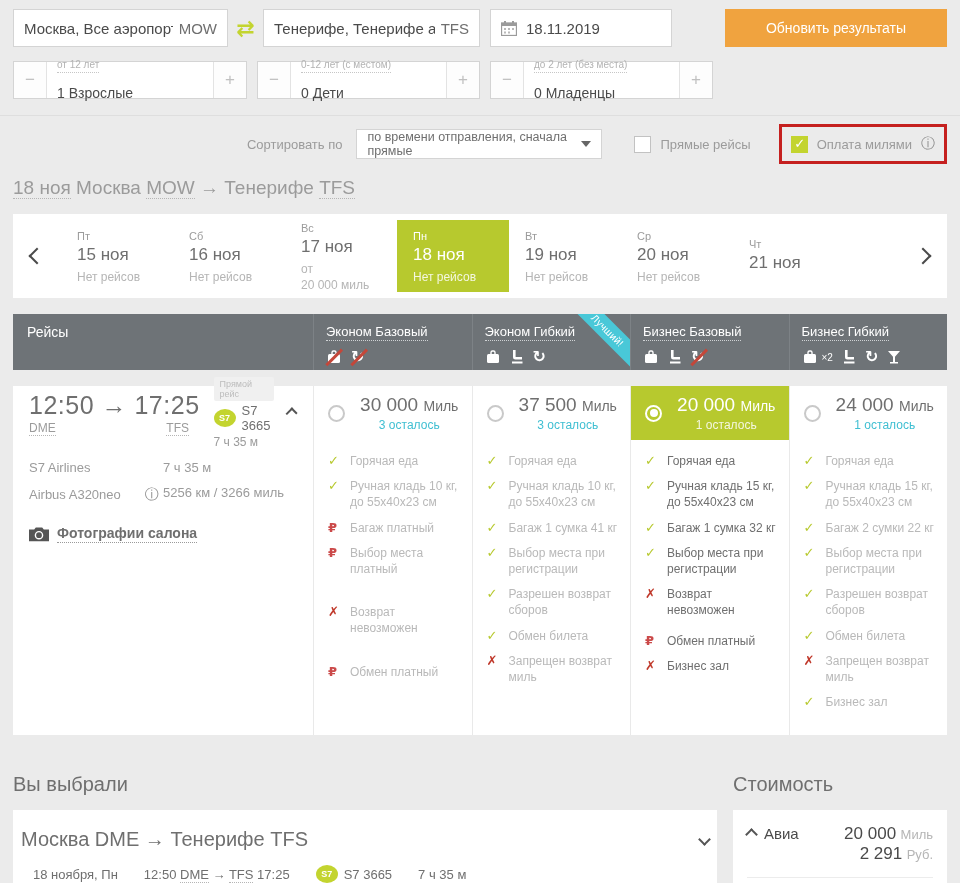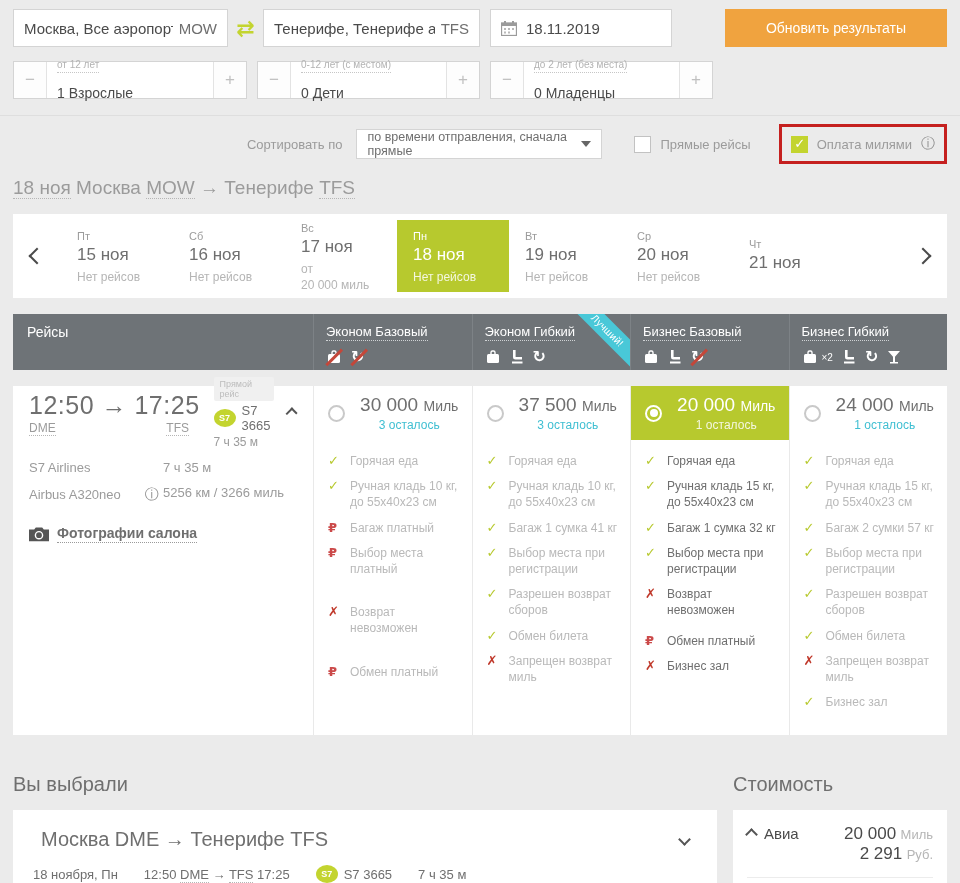--- a/index.html
+++ b/index.html
@@ -127,21 +127,21 @@
   .aircraft-line{display:flex;align-items:flex-end;gap:24px}
   .photos{display:flex;align-items:center;gap:8px;margin:18px 16px 20px;cursor:pointer}
   .photos .plabel{font-size:14px;color:var(--t-mid);font-weight:bold;border-bottom:1px dotted #9a9a9a;padding-bottom:1px}
 
   
   .bottom-heads{display:flex;margin:38px 13px 0}
   .bh{font-size:20px;color:var(--t-mid)}
   .bh-right{margin-left:auto;width:214px}
   .bottom-cards{display:flex;align-items:flex-start;margin:14px 13px 0;gap:16px}
   .sel-card{width:704px;background:#fff}
-  .sel-title-row{display:flex;align-items:center;padding:18px 28px 6px}
+  .sel-title-row{display:flex;align-items:center;padding:18px 8px 6px}
   .sel-title{font-size:20px;color:var(--t-mid)}
   .sel-title-row .chev-sm{margin-left:auto}
   .sel-info{display:flex;align-items:center;gap:26px;padding:8px 20px 14px;font-size:13px;color:var(--t-mid)}
   .sel-info .seg{white-space:nowrap}
 
   .cost-card{width:214px;background:#fff;padding:14px 14px 16px;min-height:203px}
   .cost-row1{display:flex;align-items:flex-start}
   .cost-row1 .chev-sm{margin-top:6px;margin-right:8px}
   .avia-label{font-size:15px;color:var(--t-dark);margin-top:1px}
   .money{margin-left:auto;text-align:right}
@@ -548,21 +548,21 @@
         <li>
             <span class="fi check"></span>
             <span>Горячая еда</span>
           </li>
         <li>
             <span class="fi check"></span>
             <span>Ручная кладь 15 кг, до 55x40x23 см</span>
           </li>
         <li>
             <span class="fi check"></span>
-            <span>Багаж 2 сумки 57 кг</span>
+            <span>Багаж 2 сумки 22 кг</span>
           </li>
         <li>
             <span class="fi check"></span>
             <span>Выбор места при регистрации</span>
           </li>
         <li>
             <span class="fi check"></span>
             <span>Разрешен возврат сборов</span>
           </li>
         <li>

